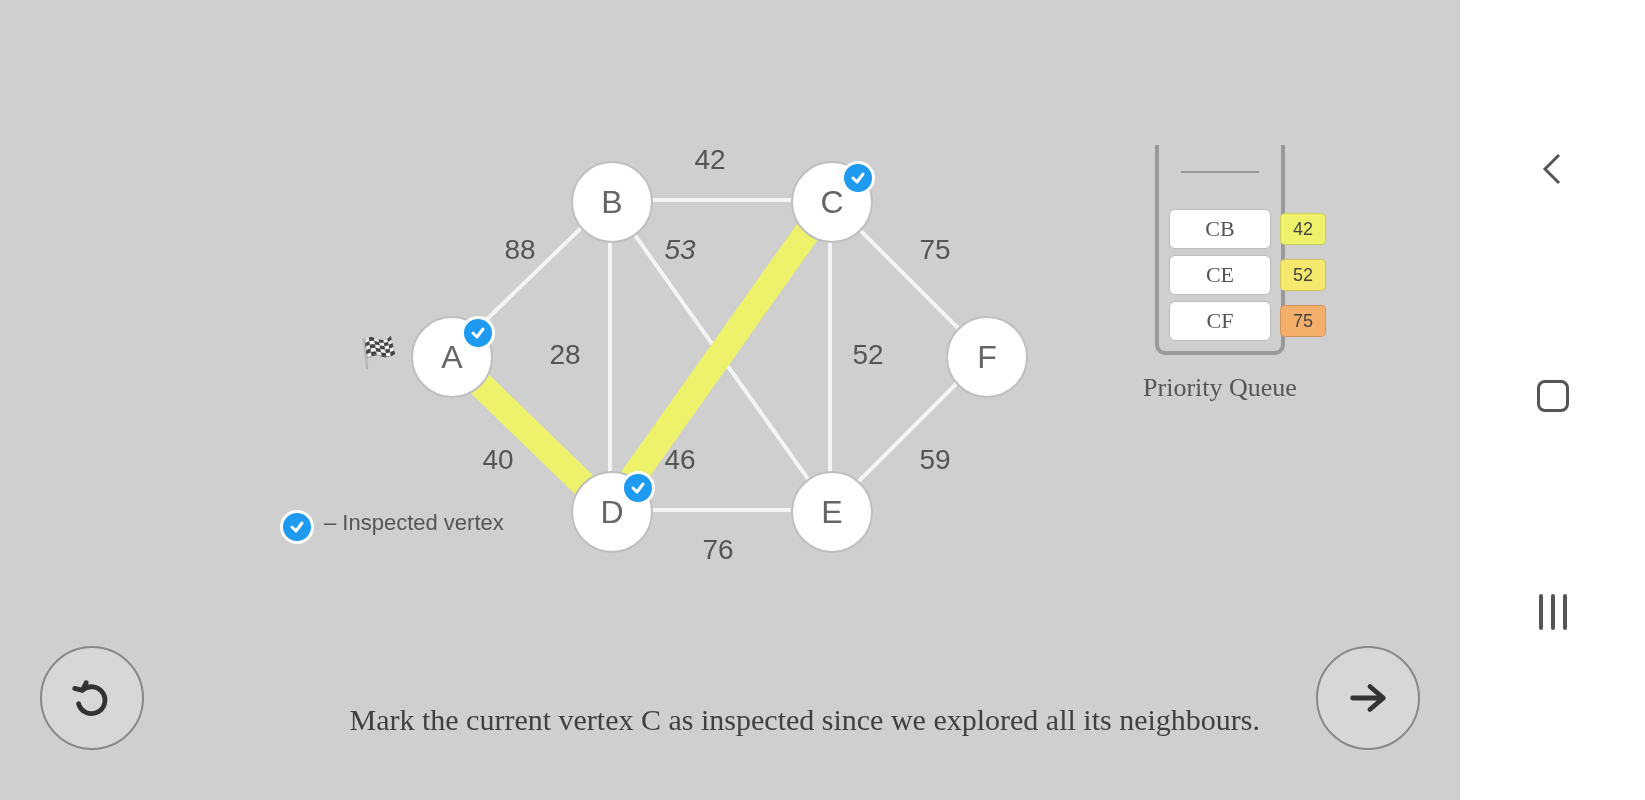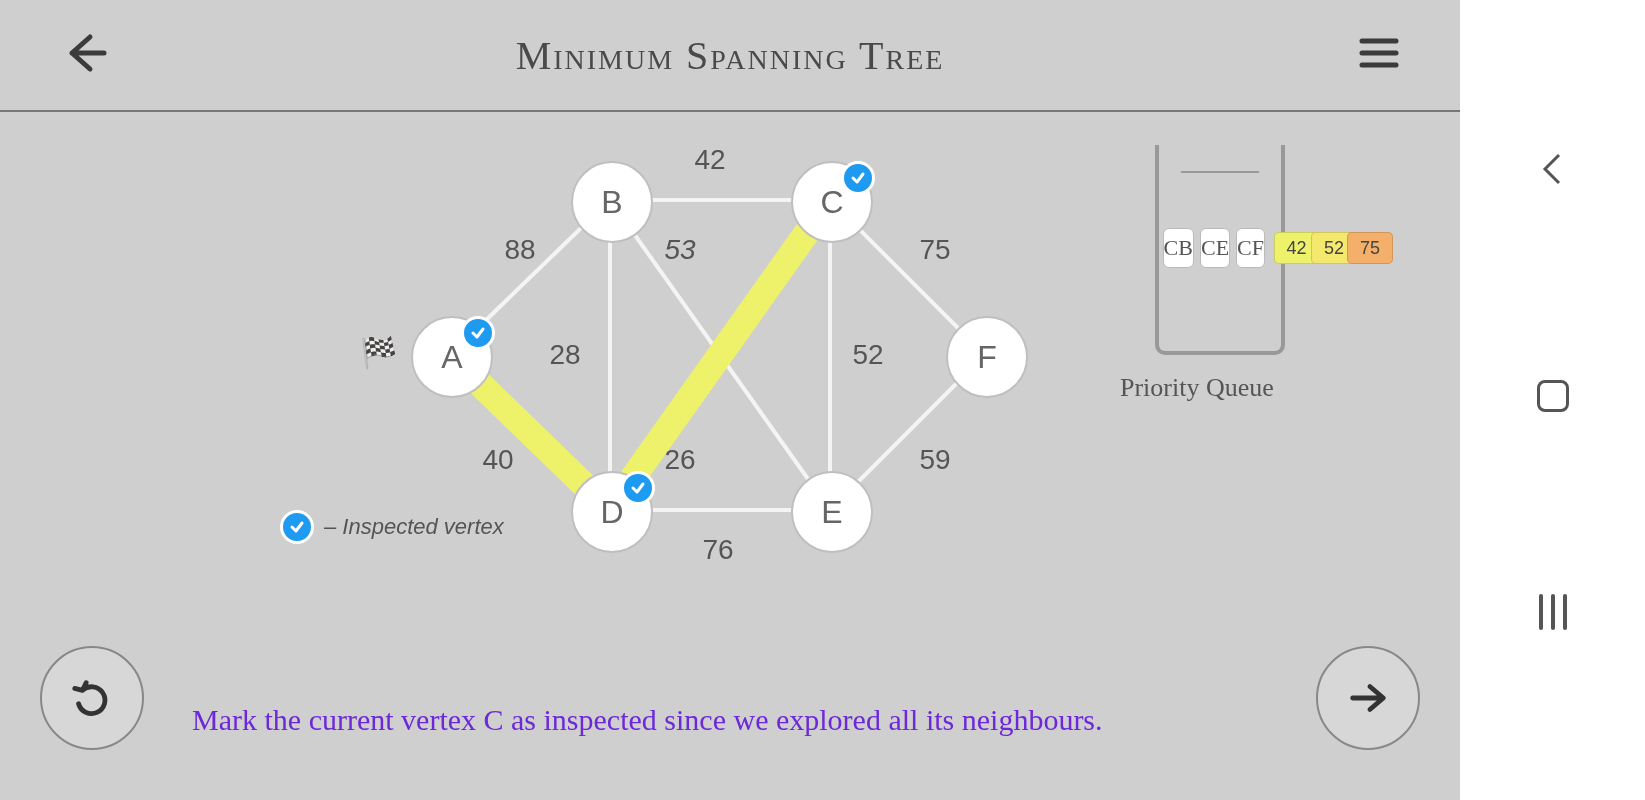--- a/index.html
+++ b/index.html
@@ -104,43 +104,43 @@
   font-size: 30px; color: #333;
 }
 .weight {
   position: absolute;
   font-family: Helvetica, Arial, sans-serif;
   font-size: 28px; color: #555;
   transform: translate(-50%, -50%);
 }
 .legend {
   position: absolute;
-  display: flex; align-items: center; gap: 10px;
+  display: flex; gap: 10px;
   font-family: Helvetica, Arial, sans-serif;
-  font-size: 22px; color: #555; font-style: italic;
+  font-size: 22px; color: #555;
 }
 .legend .badge { position: static; margin: 0; }
 
 
 .pqueue {
   position: absolute;
   left: 1120px; top: 145px;
   width: 200px;
 }
 .pq-container {
   position: relative;
   width: 130px; height: 210px;
   margin: 0 auto;
   border-left: 4px solid #999;
   border-right: 4px solid #999;
   border-bottom: 4px solid #999;
   border-radius: 0 0 10px 10px;
   padding: 10px 16px;
   box-sizing: border-box;
-  display: flex; flex-direction: row; justify-content: flex-end; align-items: center;
+  display: flex; flex-direction: column; justify-content: flex-end; align-items: center;
   gap: 6px;
 }
 .pq-topline {
   position: absolute;
   top: 26px; left: 22px; right: 22px;
   height: 2px; background: #999;
 }
 .pq-item {
   position: relative;
   width: 100px; height: 38px;
@@ -155,21 +155,21 @@
   position: absolute;
   left: 110px; top: 3px;
   width: 44px; height: 30px;
   border-radius: 5px;
   border: 1px solid rgba(0,0,0,0.15);
   display: flex; align-items: center; justify-content: center;
   font-family: Helvetica, Arial, sans-serif;
   font-size: 18px; color: #444;
 }
 .pq-label {
-  text-align: left;
+  text-align: center;
   margin-top: 18px;
   font-size: 26px; color: #555;
 }
 
 
 .bottom {
   position: absolute;
   left: 0; bottom: 0;
   width: 100%; height: 200px;
 }
@@ -179,64 +179,51 @@
   border: 2px solid #888;
   border-radius: 50%;
   background: #d7d7d7;
   display: flex; align-items: center; justify-content: center;
 }
 .circle-btn.left { left: 40px; bottom: 50px; }
 .circle-btn.right { right: 40px; bottom: 50px; }
 .circle-btn svg { width: 46px; height: 46px; stroke: #333; stroke-width: 5; fill: none; stroke-linecap: round; stroke-linejoin: round;}
 .instruction {
   position: absolute;
-  left: 192px; right: 200px; bottom: 60px;
-  text-align: left;
-  font-size: 30px; color: #6d28d9;
+  left: 184px; right: 200px; bottom: 60px;
+  text-align: right;
+  font-size: 30px; color: #404040;
   line-height: 1.35;
 }
 </style>
 </head>
 <body>
 
 <div class="app-area">
 
-  <div class="topbar">
-    <div class="back-arrow">
-      <svg viewBox="0 0 48 48">
-          <path d="M30 8 L12 24 L30 40 M12 24 H44"></path>
-        </svg>
-    </div>
-    <div class="title">Minimum Spanning Tree</div>
-    <div class="hamburger">
-      <svg viewBox="0 0 42 42">
-          <path d="M4 9 H38 M4 21 H38 M4 33 H38"></path>
-        </svg>
-    </div>
-  </div>
 
   <div class="canvas" id="canvas">
     <svg class="graph" id="graph-svg">
         <line x1="450" y1="245" x2="610" y2="90" stroke="#f4f4f4" stroke-width="4" stroke-linecap="round"></line>
         <line x1="450" y1="245" x2="610" y2="400" stroke="#eef26a" stroke-width="26" stroke-linecap="round"></line>
         <line x1="610" y1="90" x2="830" y2="90" stroke="#f4f4f4" stroke-width="4" stroke-linecap="round"></line>
         <line x1="610" y1="90" x2="610" y2="400" stroke="#f4f4f4" stroke-width="4" stroke-linecap="round"></line>
         <line x1="610" y1="90" x2="830" y2="400" stroke="#f4f4f4" stroke-width="4" stroke-linecap="round"></line>
         <line x1="830" y1="90" x2="610" y2="400" stroke="#eef26a" stroke-width="26" stroke-linecap="round"></line>
         <line x1="830" y1="90" x2="830" y2="400" stroke="#f4f4f4" stroke-width="4" stroke-linecap="round"></line>
         <line x1="830" y1="90" x2="985" y2="245" stroke="#f4f4f4" stroke-width="4" stroke-linecap="round"></line>
         <line x1="610" y1="400" x2="830" y2="400" stroke="#f4f4f4" stroke-width="4" stroke-linecap="round"></line>
         <line x1="830" y1="400" x2="985" y2="245" stroke="#f4f4f4" stroke-width="4" stroke-linecap="round"></line>
       </svg>
   <div class="weight" style="left: 520px; top: 140px;">88</div>
       <div class="weight" style="left: 498px; top: 350px;">40</div>
       <div class="weight" style="left: 710px; top: 50px;">42</div>
       <div class="weight" style="left: 565px; top: 245px;">28</div>
       <div class="weight" style="left: 680px; top: 140px; font-style: italic;">53</div>
-      <div class="weight" style="left: 680px; top: 350px;">26</div>
+      <div class="weight" style="left: 680px; top: 350px;">46</div>
       <div class="weight" style="left: 868px; top: 245px;">52</div>
       <div class="weight" style="left: 935px; top: 140px;">75</div>
       <div class="weight" style="left: 718px; top: 440px;">76</div>
       <div class="weight" style="left: 935px; top: 350px;">59</div>
       <div class="node" style="left: 450px; top: 245px;">A</div>
       <div class="badge" style="left: 475px; top: 220px;">
         <svg viewBox="0 0 16 16">
           <path d="M3 8 L7 12 L13 4"></path>
         </svg>
       </div>

